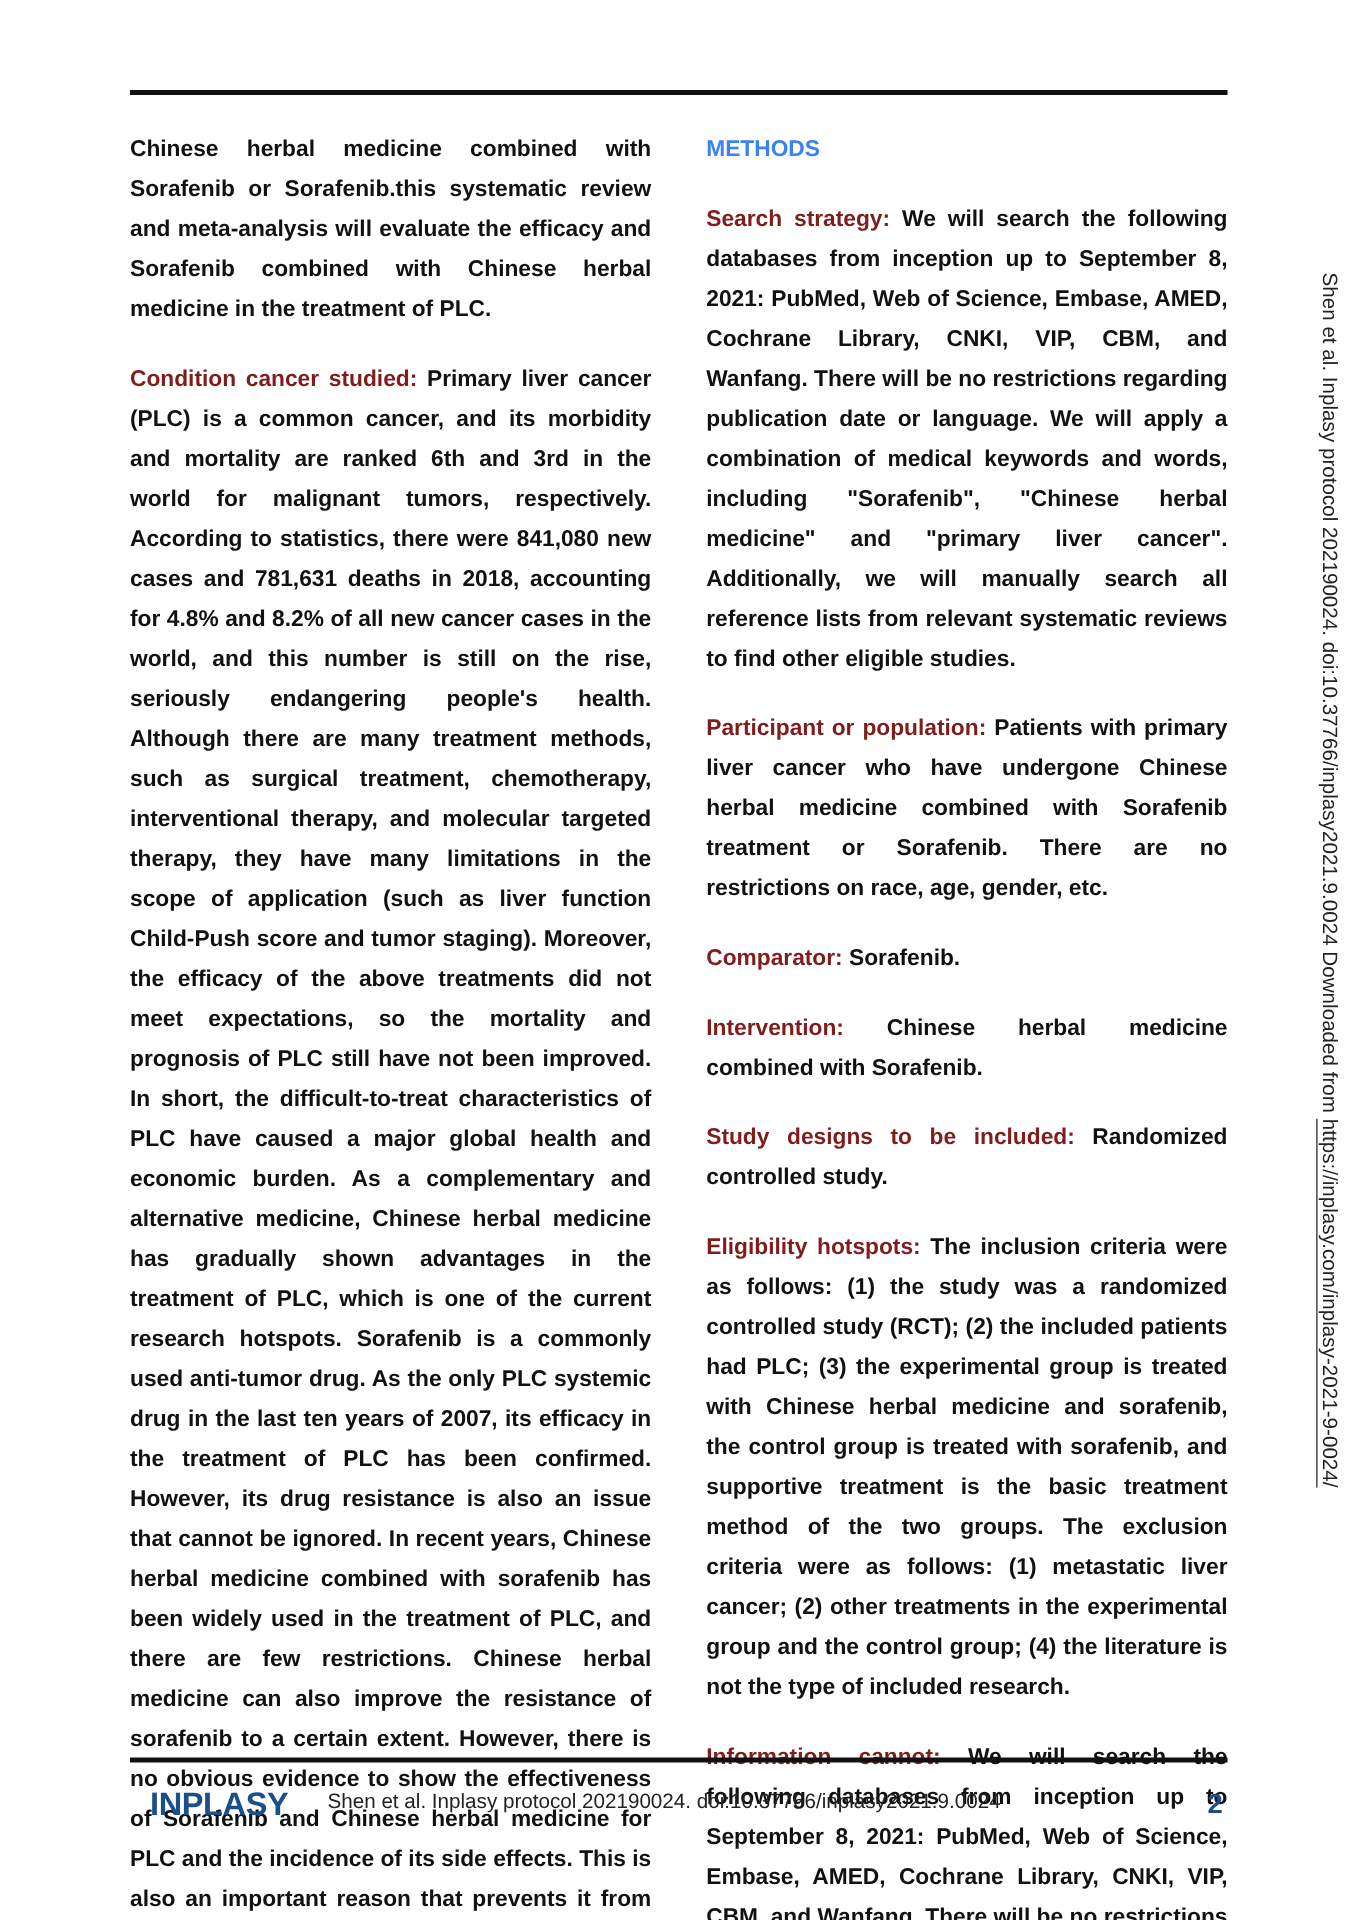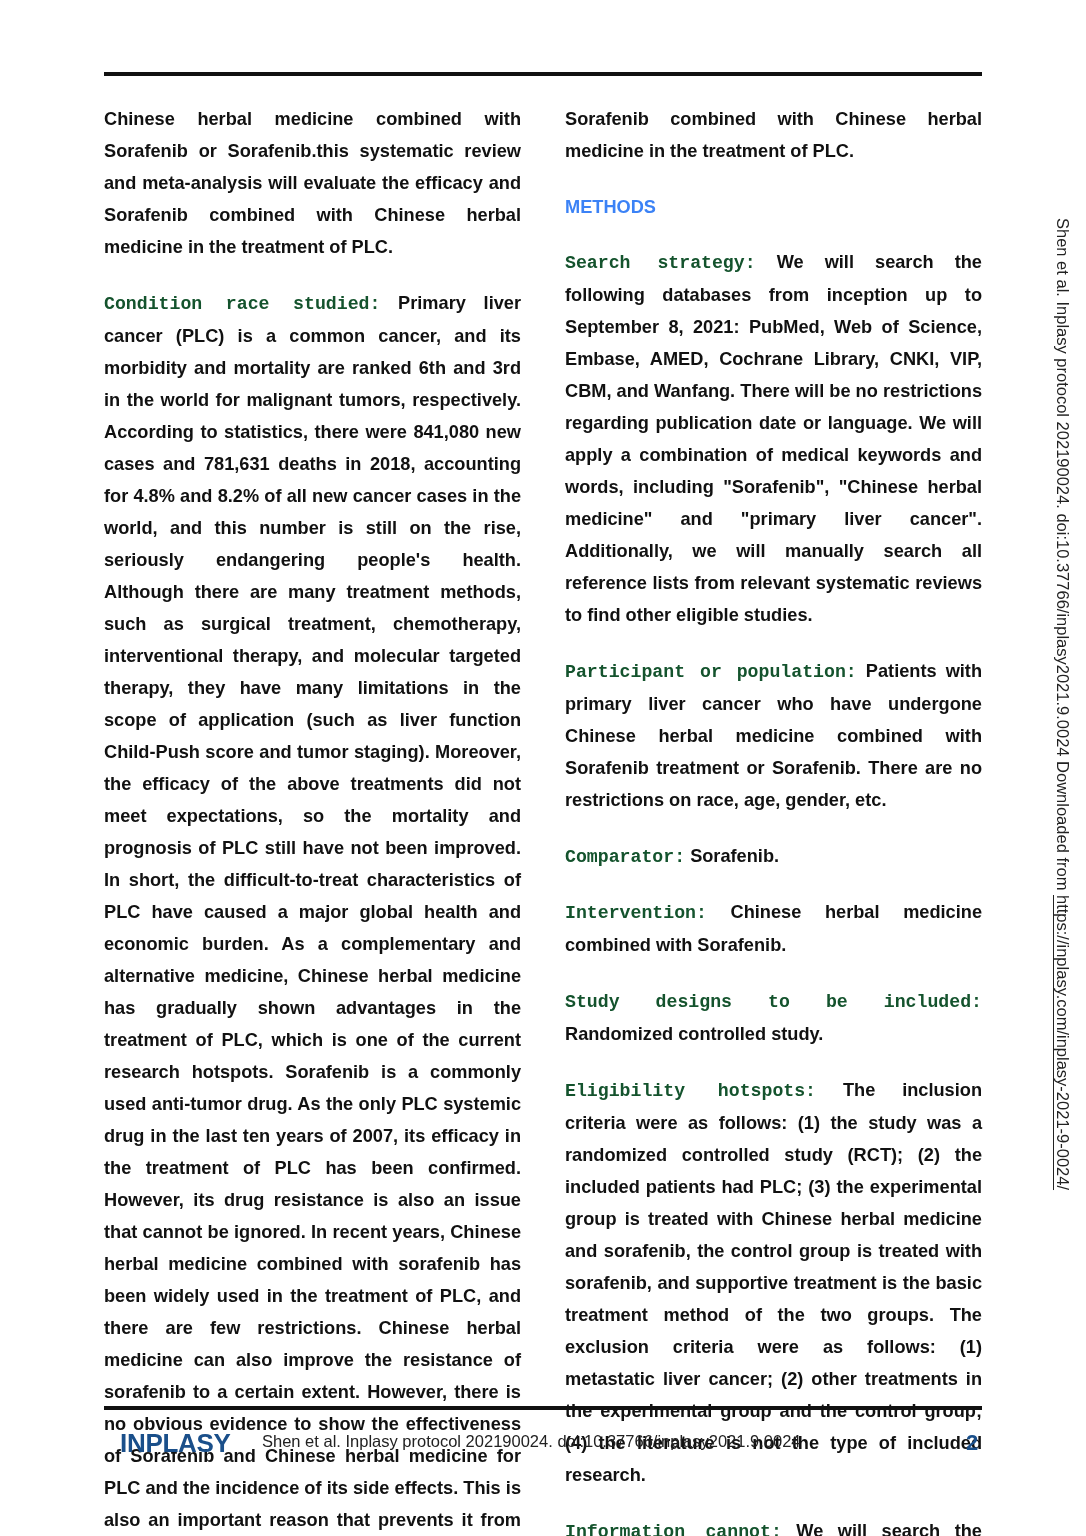--- a/index.html
+++ b/index.html
@@ -39,22 +39,21 @@
       line-height: 32px;
       font-weight: bold;
       text-align: justify;
     }
     .col-left { left: 104px; }
     .col-right { left: 565px; }
     .para {
       margin: 0 0 23.7px 0;
     }
     .label {
-      color: #14532d;
-      font-family: Liberation Mono, monospace;
+      color: #7f1d1d;
     }
     .section-heading {
       color: #3b82f6;
       margin: 0 0 23.7px 0;
     }
     .side-note {
       position: absolute;
       left: 1052px;
       top: 218px;
       width: 22px;
@@ -97,27 +96,26 @@
     }
   </style>
 </head>
 <body>
 
 <div class="rule-top"></div>
 
 <div class="column col-left">
   <p class="para">Chinese herbal medicine combined with Sorafenib or Sorafenib.this systematic review and meta-analysis will evaluate the efficacy and Sorafenib combined with Chinese herbal medicine in the treatment of PLC.</p>
   <p class="para">
-    <span class="label">Condition race studied:</span>
+    <span class="label">Condition cancer studied:</span>
     <span>Primary liver cancer (PLC) is a common cancer, and its morbidity and mortality are ranked 6th and 3rd in the world for malignant tumors, respectively. According to statistics, there were 841,080 new cases and 781,631 deaths in 2018, accounting for 4.8% and 8.2% of all new cancer cases in the world, and this number is still on the rise, seriously endangering people's health. Although there are many treatment methods, such as surgical treatment, chemotherapy, interventional therapy, and molecular targeted therapy, they have many limitations in the scope of application (such as liver function Child-Push score and tumor staging). Moreover, the efficacy of the above treatments did not meet expectations, so the mortality and prognosis of PLC still have not been improved. In short, the difficult-to-treat characteristics of PLC have caused a major global health and economic burden. As a complementary and alternative medicine, Chinese herbal medicine has gradually shown advantages in the treatment of PLC, which is one of the current research hotspots. Sorafenib is a commonly used anti-tumor drug. As the only PLC systemic drug in the last ten years of 2007, its efficacy in the treatment of PLC has been confirmed. However, its drug resistance is also an issue that cannot be ignored. In recent years, Chinese herbal medicine combined with sorafenib has been widely used in the treatment of PLC, and there are few restrictions. Chinese herbal medicine can also improve the resistance of sorafenib to a certain extent. However, there is no obvious evidence to show the effectiveness of Sorafenib and Chinese herbal medicine for PLC and the incidence of its side effects. This is also an important reason that prevents it from spreading to the Western world for its treatment of PLC. Therefore, this systematic review and meta-analysis will evaluate the efficacy and</span>
   </p>
 </div>
 
 <div class="column col-right">
-  <p class="para">Sorafenib combined with Chinese herbal medicine in the treatment of PLC.</p>
   <p class="section-heading">METHODS</p>
   <p class="para">
     <span class="label">Search strategy:</span>
     <span>We will search the following databases from inception up to September 8, 2021: PubMed, Web of Science, Embase, AMED, Cochrane Library, CNKI, VIP, CBM, and Wanfang. There will be no restrictions regarding publication date or language. We will apply a combination of medical keywords and words, including "Sorafenib", "Chinese herbal medicine" and "primary liver cancer". Additionally, we will manually search all reference lists from relevant systematic reviews to find other eligible studies.</span>
   </p>
   <p class="para">
     <span class="label">Participant or population:</span>
     <span>Patients with primary liver cancer who have undergone Chinese herbal medicine combined with Sorafenib treatment or Sorafenib. There are no restrictions on race, age, gender, etc.</span>
   </p>
   <p class="para">

